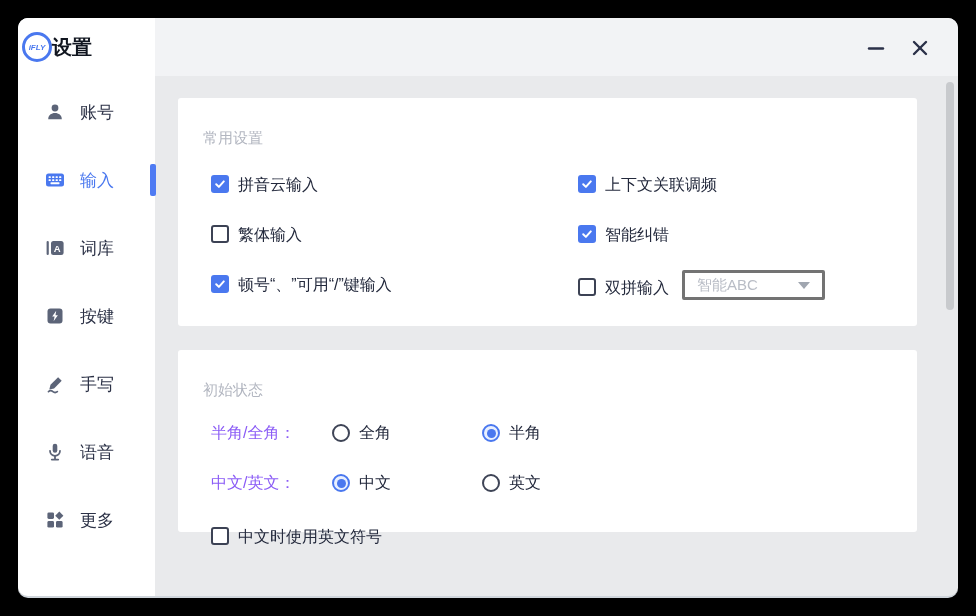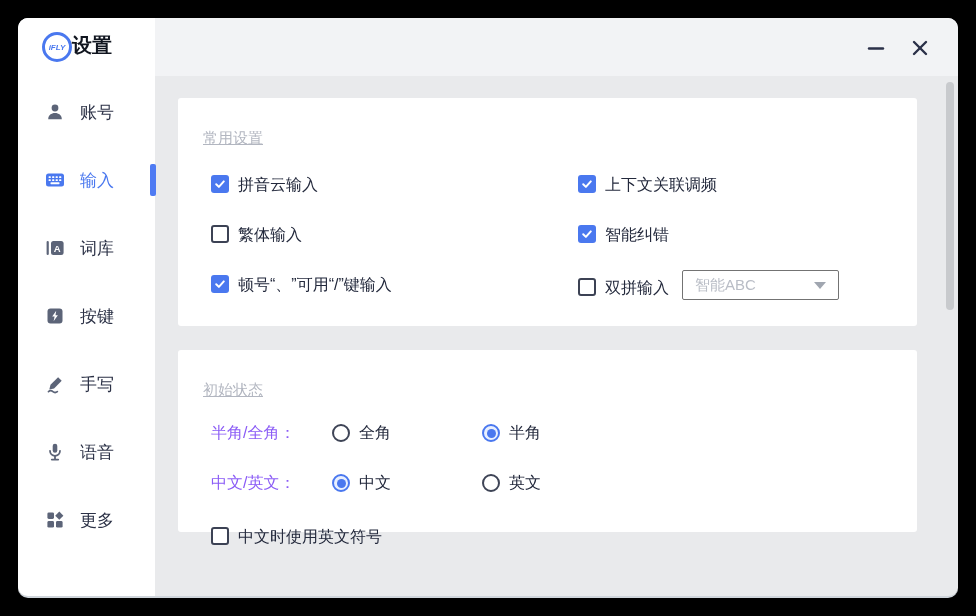--- a/index.html
+++ b/index.html
@@ -16,21 +16,21 @@
   .topstrip{position:absolute;left:0;top:0;right:0;height:58px;background:#f2f3f5;}
   
   .win-controls{position:absolute;top:16px;right:24px;display:flex;gap:16px;z-index:5;}
   .win-btn{width:28px;height:28px;display:flex;align-items:center;justify-content:center;cursor:pointer;}
   .win-btn svg{display:block;}
   
   .sidebar{
     position:absolute;left:0;top:0;bottom:0;width:137px;background:#ffffff;z-index:2;
     border-radius:10px 0 0 10px;
   }
-  .brand{display:flex;padding:14px 0 0 24px;}
+  .brand{display:flex;align-items:center;padding:14px 0 0 4px;}
   .logo{
     width:30px;height:30px;border-radius:50%;border:3px solid #4a78ef;background:#fff;
     display:flex;align-items:center;justify-content:center;box-sizing:border-box;flex:0 0 auto;
   }
   .logo span{font-size:8px;font-weight:bold;font-style:italic;color:#4a78ef;letter-spacing:0;}
   .brand-title{font-size:20px;font-weight:bold;color:#10151f;}
   .nav{margin-top:16px;}
   .nav-item{
     position:relative;height:68px;display:flex;align-items:center;padding-left:26px;cursor:pointer;
   }
@@ -42,34 +42,34 @@
     width:6px;height:32px;background:#4f7bf3;border-radius:2px;
   }
   
   .card{
     position:absolute;background:#fff;border-radius:3px;width:739px;left:160px;box-sizing:border-box;
   }
   .card1{top:80px;height:228px;}
   .card2{top:332px;height:182px;}
   .card-header{
     height:58px;display:flex;align-items:flex-end;padding-left:25px;box-sizing:border-box;
-    font-size:15px;color:#b2b6c0;padding-bottom:8px;text-decoration:underline;
+    font-size:15px;color:#b2b6c0;padding-bottom:8px;
   }
   .rows{padding-left:33px;}
   .cbx-grid{display:grid;grid-template-columns:367px 1fr;grid-auto-rows:50px;align-items:center;}
   .cbx-row{display:flex;align-items:flex-start;cursor:pointer;margin-top:8px;}
   .cbx{
     width:18px;height:18px;border-radius:3px;box-sizing:border-box;flex:0 0 auto;
     border:2px solid #3c4254;background:#fff;display:flex;align-items:center;justify-content:center;
   }
   .cbx.checked{border:none;background:#4a78ef;}
   .cbx svg{display:block;}
   .cbx-label{margin-left:9px;font-size:16px;color:#23293c;}
   .dropdown{
-    margin-left:13px;width:157px;height:30px;box-sizing:border-box;border:1px solid #737373;
+    margin-left:13px;width:143px;height:30px;box-sizing:border-box;border:3px solid #737373;
     border-radius:2px;background:#fff;display:flex;align-items:center;justify-content:space-between;
     padding:0 12px;cursor:pointer;
   }
   .dropdown .dd-value{font-size:15px;color:#b9bdc6;}
   .dd-arrow{
     width:0;height:0;border-left:6px solid transparent;border-right:6px solid transparent;
     border-top:7px solid #a0a6b0;
   }
   
   .radio-grid{display:grid;grid-template-columns:121px 150px 1fr;grid-auto-rows:50px;align-items:center;}

